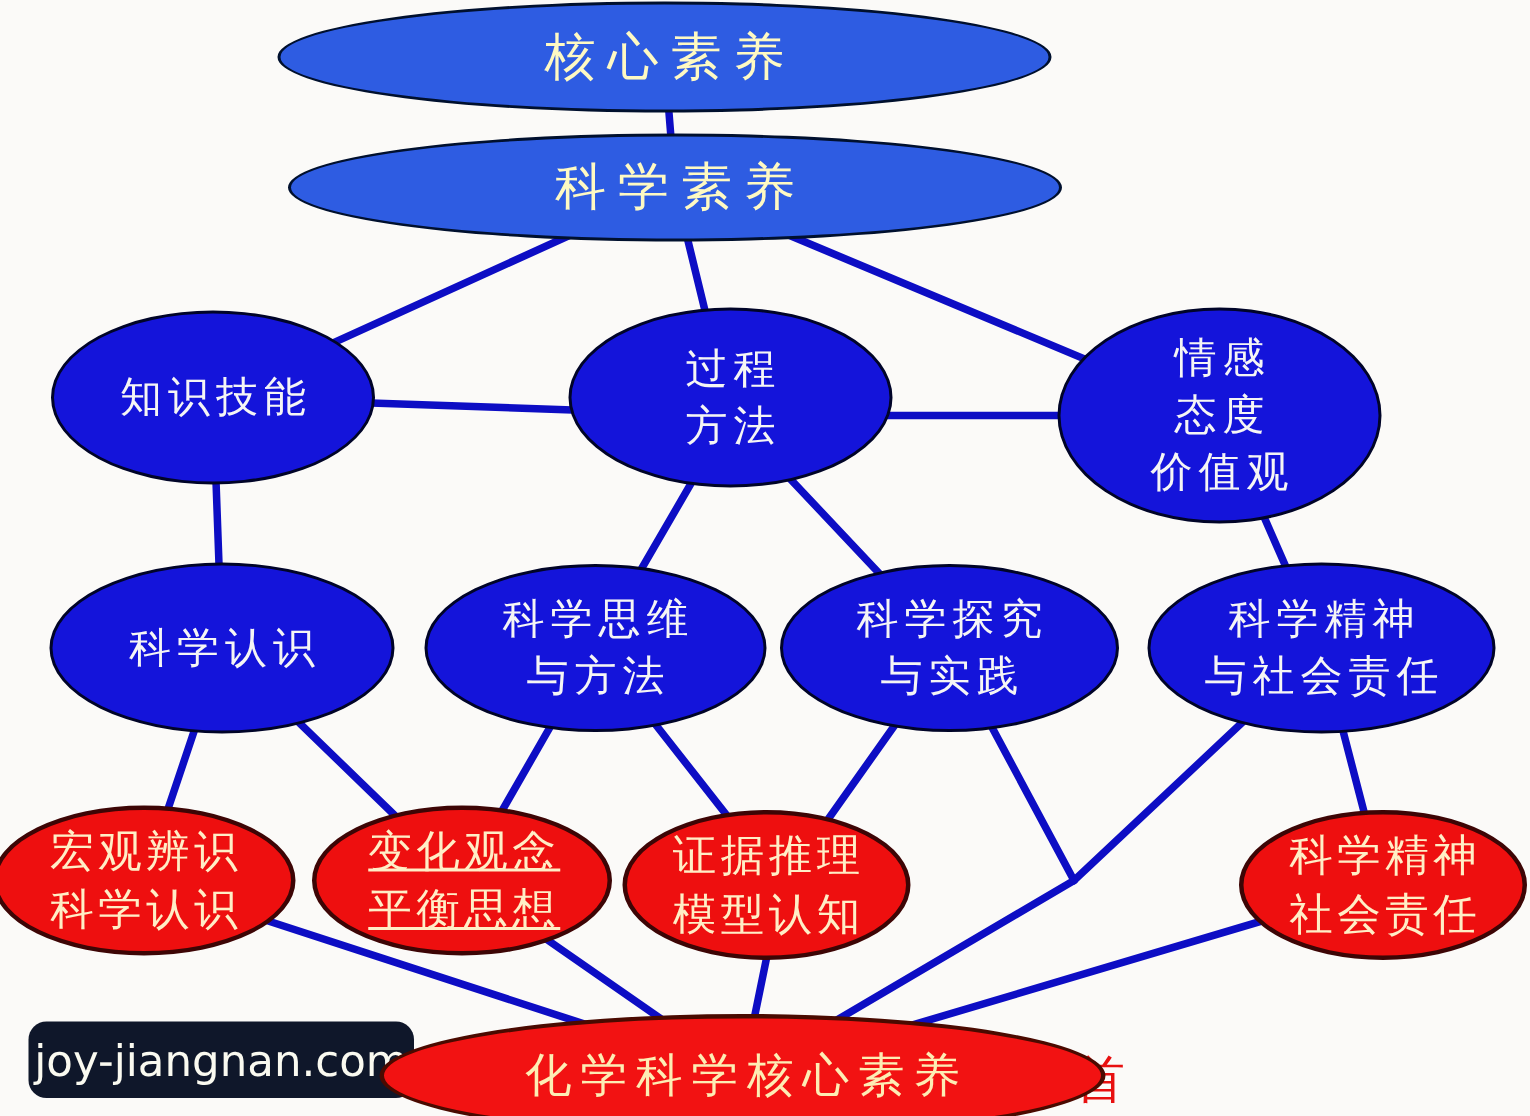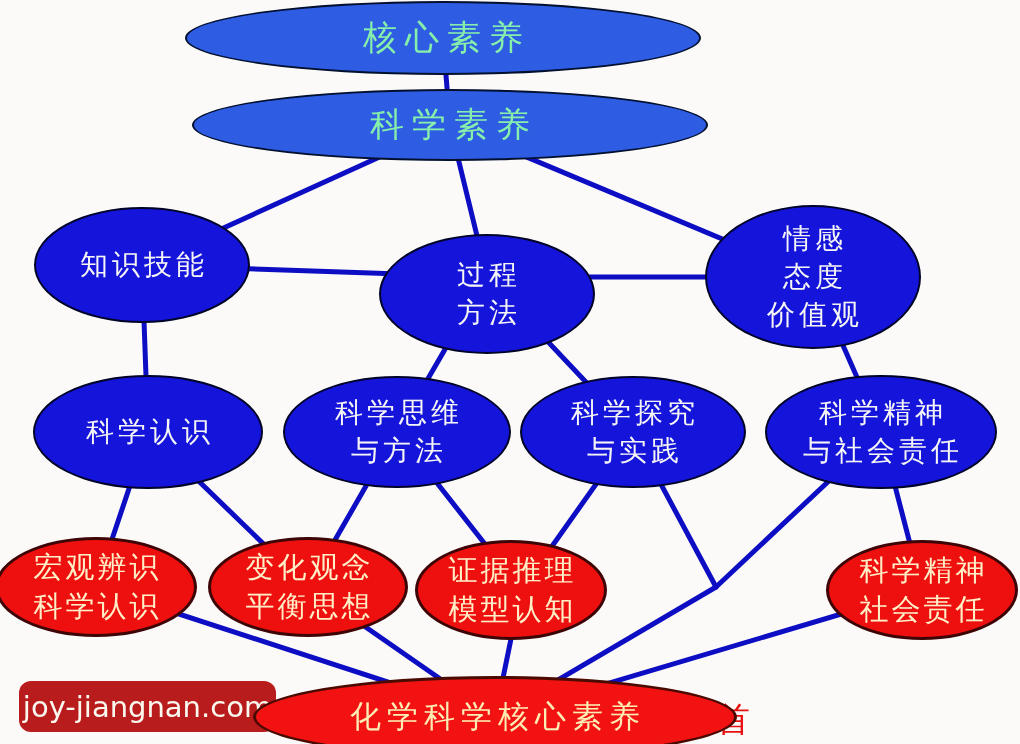--- a/index.html
+++ b/index.html
@@ -27,21 +27,21 @@
     flex-direction:column;
     align-items:center;
     justify-content:center;
     text-align:center;
     box-sizing:border-box;
   }
   .node span{display:block;white-space:nowrap;}
   .blue-light{
     background:#2e5ce2;
     border:2px solid #00102e;
-    color:#86efac;
+    color:#fef9c3;
   }
   .blue-deep{
     background:#1414da;
     border:2px solid #000428;
     color:#f5f5f5;
   }
   .red-node{
     background:#ee0f0f;
     border:3px solid #3d0505;
     color:#ffeec6;
@@ -52,21 +52,21 @@
     color:#fdedb4;
   }
   .fs-top{font-size:34px;letter-spacing:8px;text-indent:8px;}
   .fs-mid{font-size:28px;letter-spacing:4px;text-indent:4px;line-height:1.35;}
   .fs-red{font-size:29px;letter-spacing:3px;text-indent:3px;line-height:1.35;}
   .fs-bottom{font-size:31px;letter-spacing:6px;text-indent:6px;}
   .watermark{
     position:absolute;
     left:19px;top:681px;
     width:257px;height:51px;
-    background:#b91c1c;
+    background:#0f172a;
     border-radius:12px;
     z-index:2;
     display:flex;align-items:center;justify-content:center;
     color:#fafaf0;
     font-size:29px;
     font-family:"DejaVu Sans",sans-serif;
   }
   .stray-char{
     position:absolute;
     left:716px;top:697px;
@@ -112,21 +112,21 @@
   </div>
 
   <div class="node blue-light fs-top" style="left:192px;top:89px;width:516px;height:72px;">
     <span>科学素养</span>
   </div>
 
   <div class="node blue-deep fs-mid" style="left:34px;top:207px;width:216px;height:116px;">
     <span>知识技能</span>
   </div>
 
-  <div class="node blue-deep fs-mid" style="left:379px;top:234px;width:216px;height:120px;">
+  <div class="node blue-deep fs-mid" style="left:379px;top:205px;width:216px;height:120px;">
     <span>过程</span>
     <span>方法</span>
   </div>
 
   <div class="node blue-deep fs-mid" style="left:705px;top:205px;width:216px;height:144px;">
     <span>情感</span>
     <span>态度</span>
     <span>价值观</span>
   </div>
 
@@ -147,21 +147,21 @@
   <div class="node blue-deep fs-mid" style="left:765px;top:375px;width:232px;height:114px;">
     <span>科学精神</span>
     <span>与社会责任</span>
   </div>
 
   <div class="node red-node fs-red" style="left:-5px;top:537px;width:202px;height:100px;">
     <span>宏观辨识</span>
     <span>科学认识</span>
   </div>
 
-  <div class="node red-node fs-red" style="left:208px;top:537px;width:200px;height:100px;">
+  <div class="node red-node fs-red" style="left:208px;top:537px;width:200px;height:100px;text-decoration:underline;">
     <span>变化观念</span>
     <span>平衡思想</span>
   </div>
 
   <div class="node red-node fs-red" style="left:415px;top:540px;width:192px;height:100px;">
     <span>证据推理</span>
     <span>模型认知</span>
   </div>
 
 

